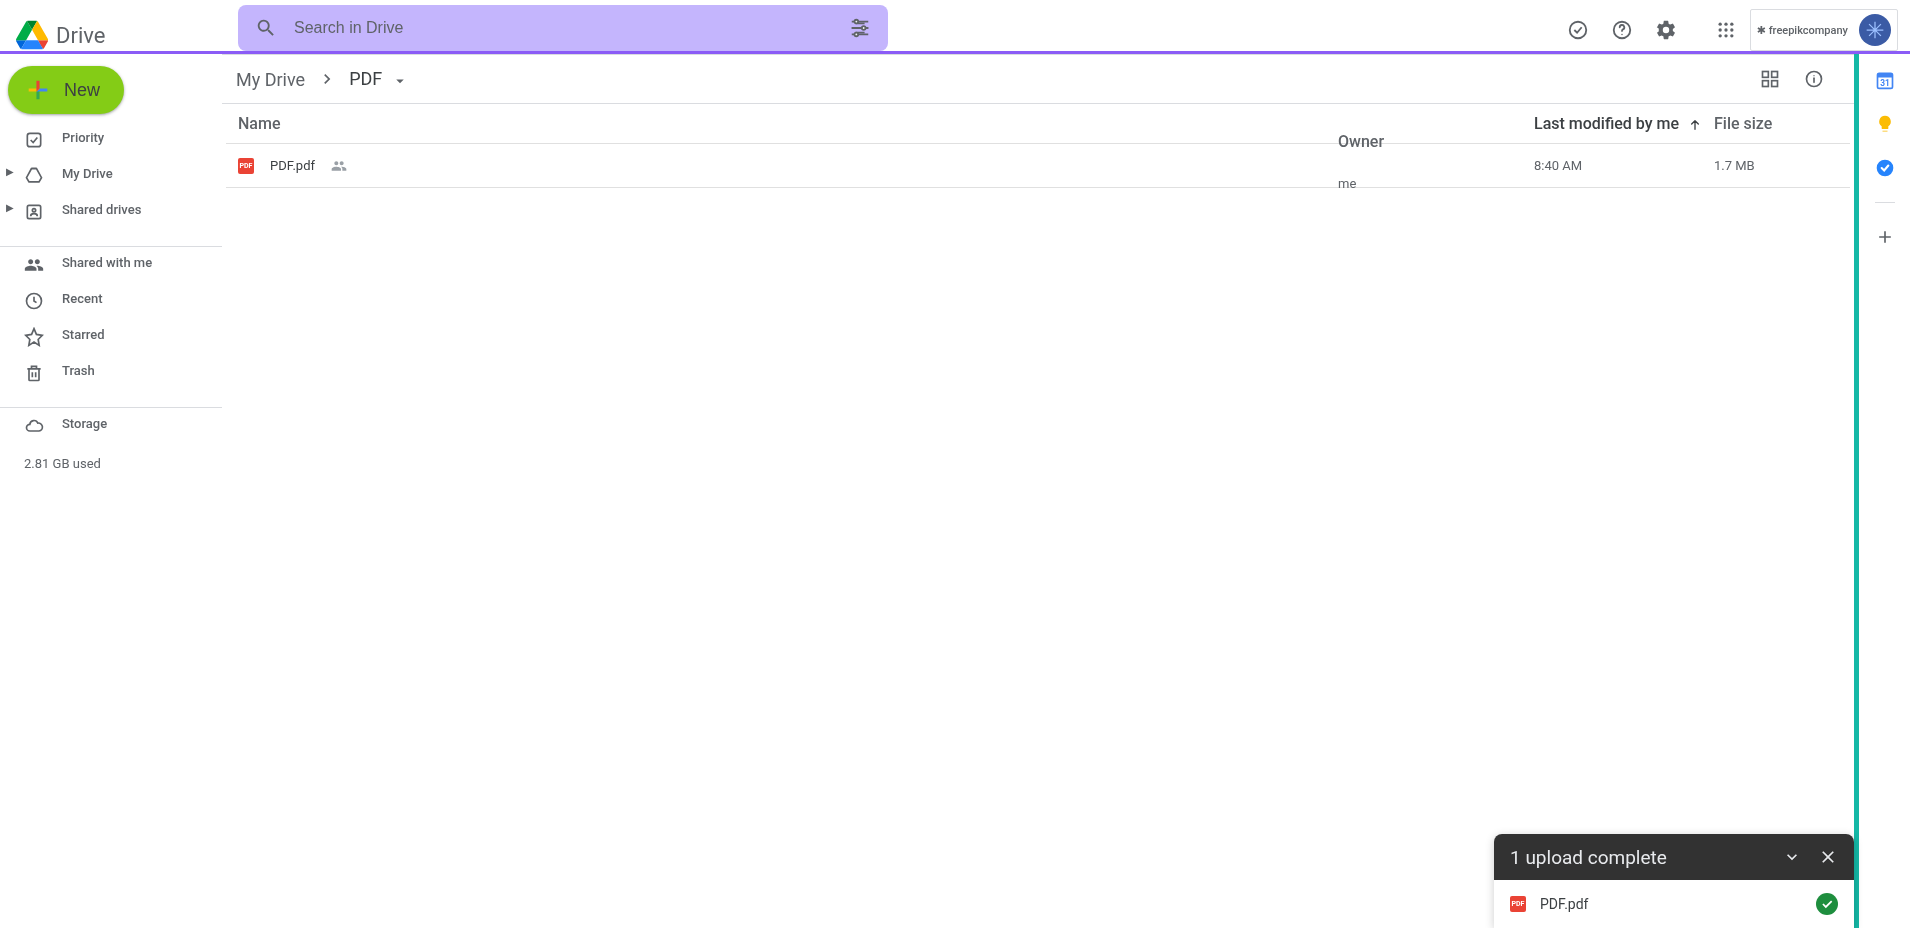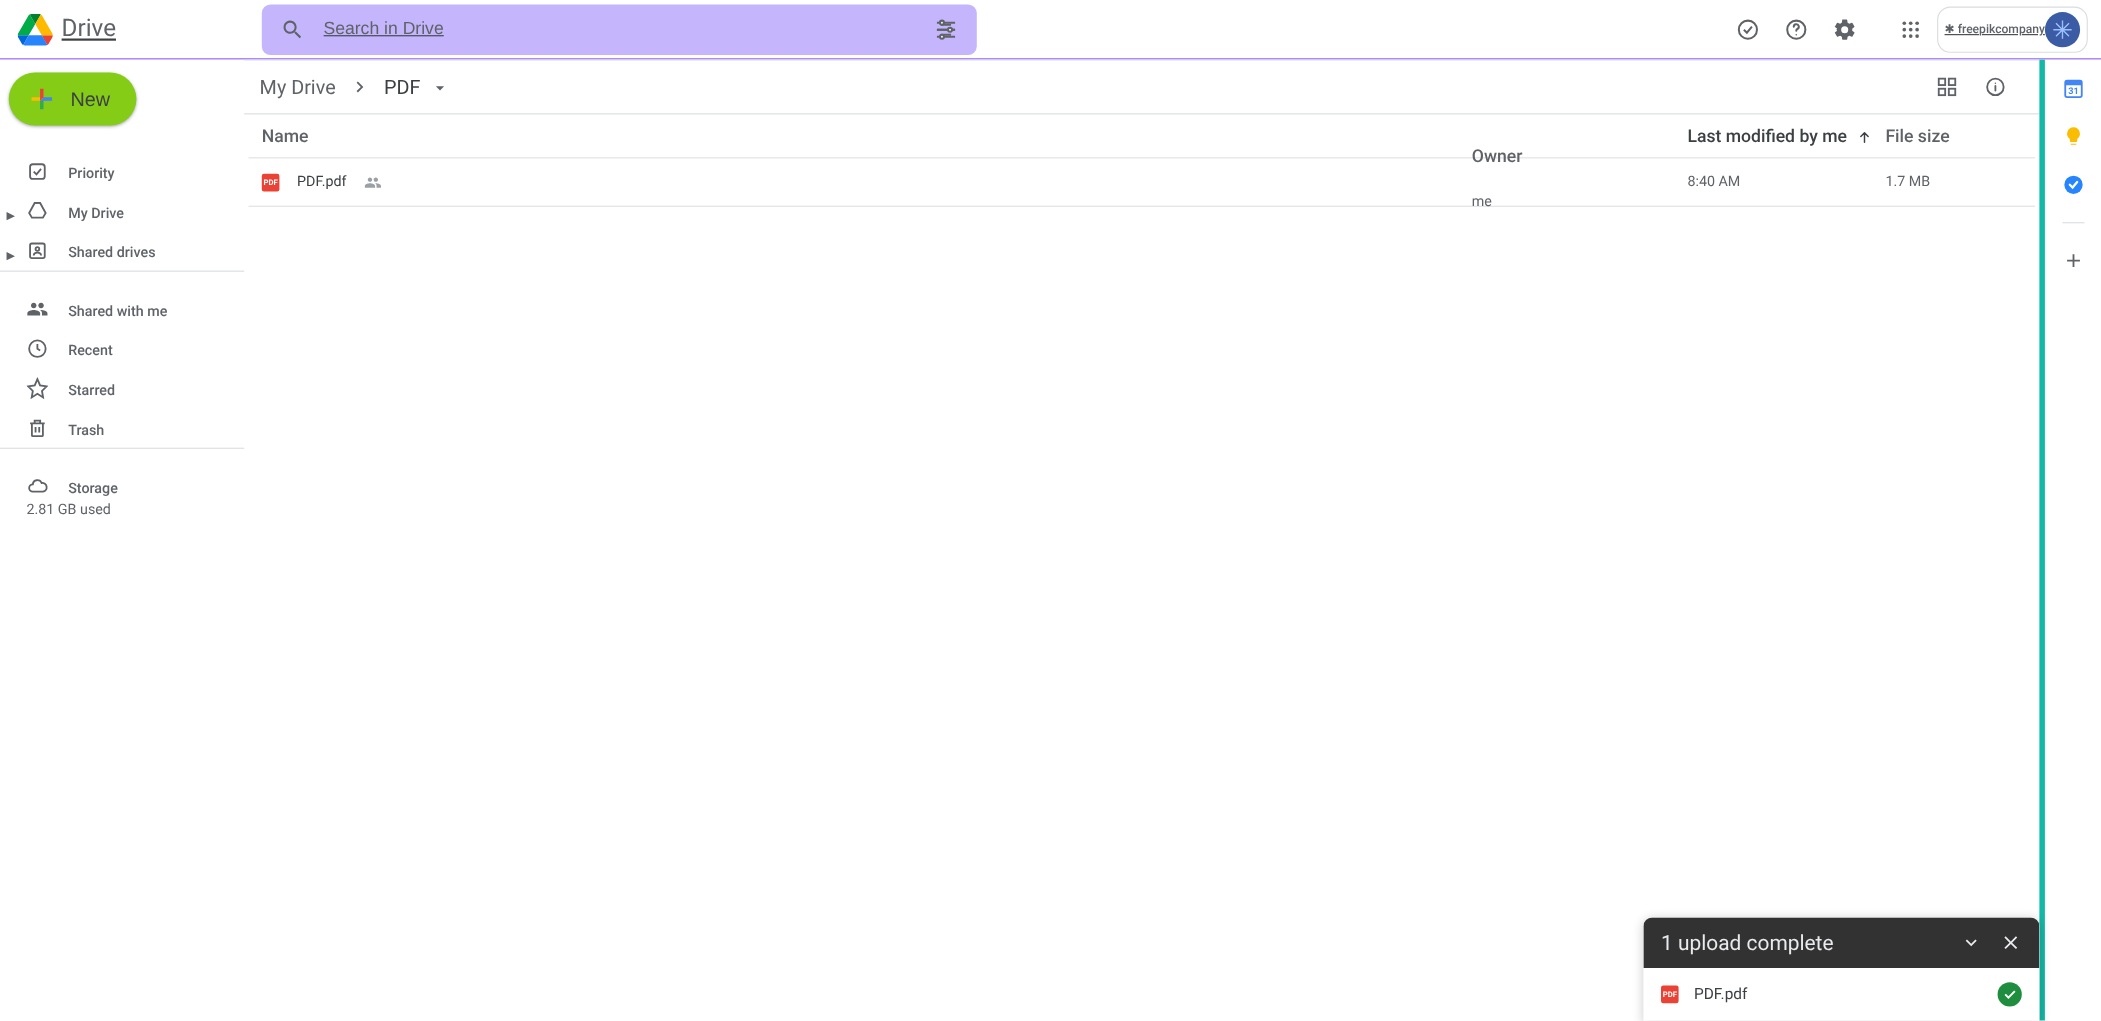--- a/index.html
+++ b/index.html
@@ -1,38 +1,38 @@
 <!DOCTYPE html>
 <html><head>
 <meta charset="utf-8">
 <style>
   * { box-sizing: border-box; margin: 0; padding: 0; }
   body { font-family: 'Google Sans', Roboto, Arial, sans-serif; font-size: 14px; color: #3c4043; background: #fff; overflow: hidden; }
   .app { display: flex; flex-direction: column; height: 928px; width: 1910px; }
   
   
-  .header { display: flex; align-items: center; height: 54px; padding: 0 8px; border-bottom: 1px solid #8b5cf6; text-decoration: underline; }
+  .header { display: flex; align-items: flex-end; height: 54px; padding: 0 8px; border-bottom: 3px solid #8b5cf6; }
   .logo-wrap { display: flex; align-items: center; gap: 8px; padding-left: 8px; width: 222px; cursor: pointer; }
   .logo-text { font-size: 22px; color: #5f6368; }
   .search-box { flex: 0 0 650px; background: #c4b5fd; border-radius: 8px; height: 46px; display: flex; align-items: center; padding: 0 8px; margin-left: 8px; }
   .search-box input { flex: 1; border: none; background: transparent; font-size: 16px; color: #5f6368; outline: none; padding: 0 8px; }
   .search-box input::placeholder { color: #5f6368; }
   .icon-btn { width: 40px; height: 40px; border-radius: 50%; display: flex; align-items: center; justify-content: center; cursor: pointer; color: #5f6368; background: transparent; border: none; }
   .header-right { margin-left: auto; display: flex; align-items: center; gap: 4px; padding-right: 4px; }
-  .org-chip { border: 1px solid #dadce0; border-radius: 12px; padding: 4px 6px; display: flex; align-items: center; gap: 0; margin-left: 0; }
+  .org-chip { border: 1px solid #dadce0; border-radius: 2px; padding: 4px 6px; display: flex; align-items: center; gap: 11px; margin-left: 0; }
   .org-label { font-size: 11px; color: #5f6368; font-weight: 500; }
   .avatar { width: 32px; height: 32px; border-radius: 50%; background: #3b5ba5; display:flex;align-items:center;justify-content:center;color:#fff; }
   
   
   .body { display: flex; flex: 1; overflow: hidden; }
   
   
   .sidebar { width: 222px; padding-top: 8px; border-right: none; }
   .new-btn { display: flex; align-items: center; gap: 12px; background: #84cc16; border: none; box-shadow: 0 1px 2px rgba(60,64,67,.3), 0 1px 3px 1px rgba(60,64,67,.15); border-radius: 24px; height: 48px; padding: 0 24px 0 16px; margin: 4px 0 16px 8px; cursor: pointer; font-size: 18px; font-weight: 500; color: #3c4043; }
-  .nav-item { display: flex; align-items: flex-end; height: 36px; padding: 0 12px 0 24px; cursor: pointer; font-size: 13px; font-weight: 500; color: #5f6368; border-radius: 0 18px 18px 0; gap: 18px; position: relative; }
+  .nav-item { display: flex; align-items: flex-start; height: 36px; padding: 0 12px 0 24px; cursor: pointer; font-size: 13px; font-weight: 500; color: #5f6368; border-radius: 0 18px 18px 0; gap: 18px; position: relative; }
   .nav-item.sub { padding-left: 24px; }
   .nav-item .expand { position: absolute; left: 6px; color: #5f6368; font-size: 10px; }
   .nav-divider { border-top: 1px solid #dadce0; margin: 8px 0; }
   .storage-text { padding: 4px 0 0 24px; font-size: 13px; color: #5f6368; }
   .nav-icon { width: 20px; display:flex; justify-content:center; color:#5f6368; }
   
   
   .main { flex: 1; display: flex; flex-direction: column; border-top: 1px solid #dadce0; }
   .path-row { display: flex; align-items: center; height: 48px; padding: 0 20px 0 4px; }
   .breadcrumb { display: flex; align-items: center; gap: 6px; font-size: 18px; color: #5f6368; padding-left: 4px; }

